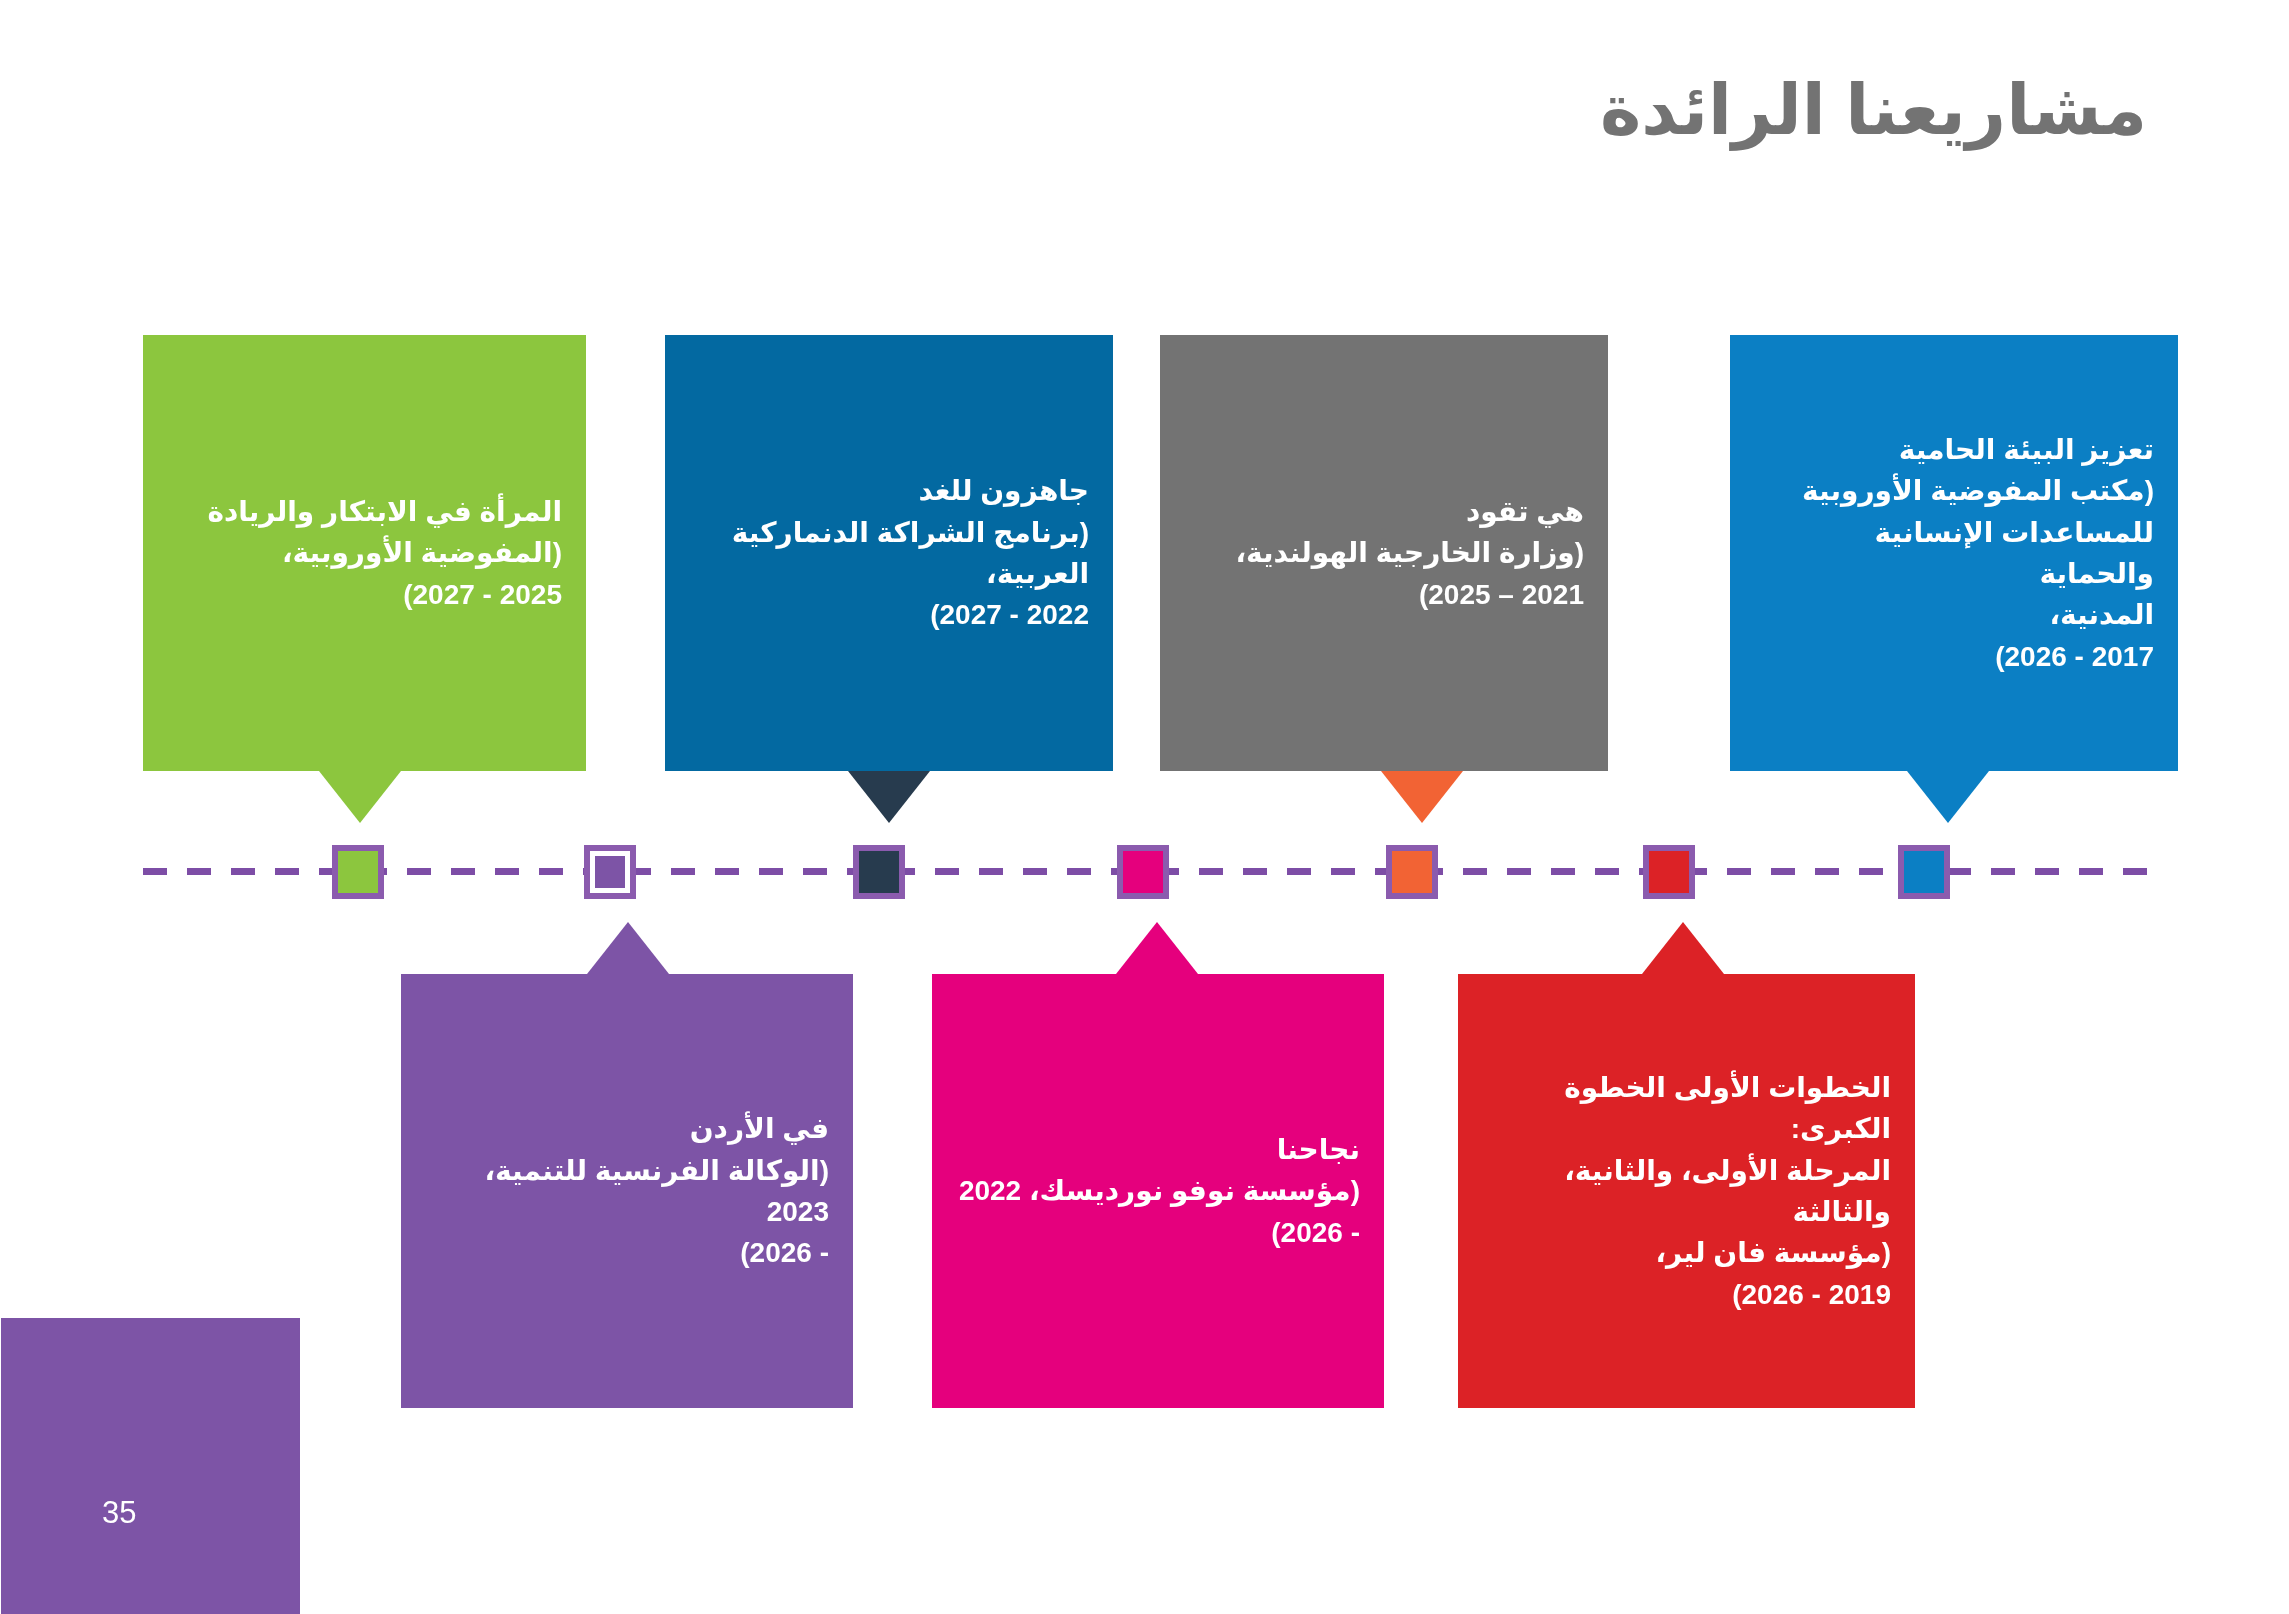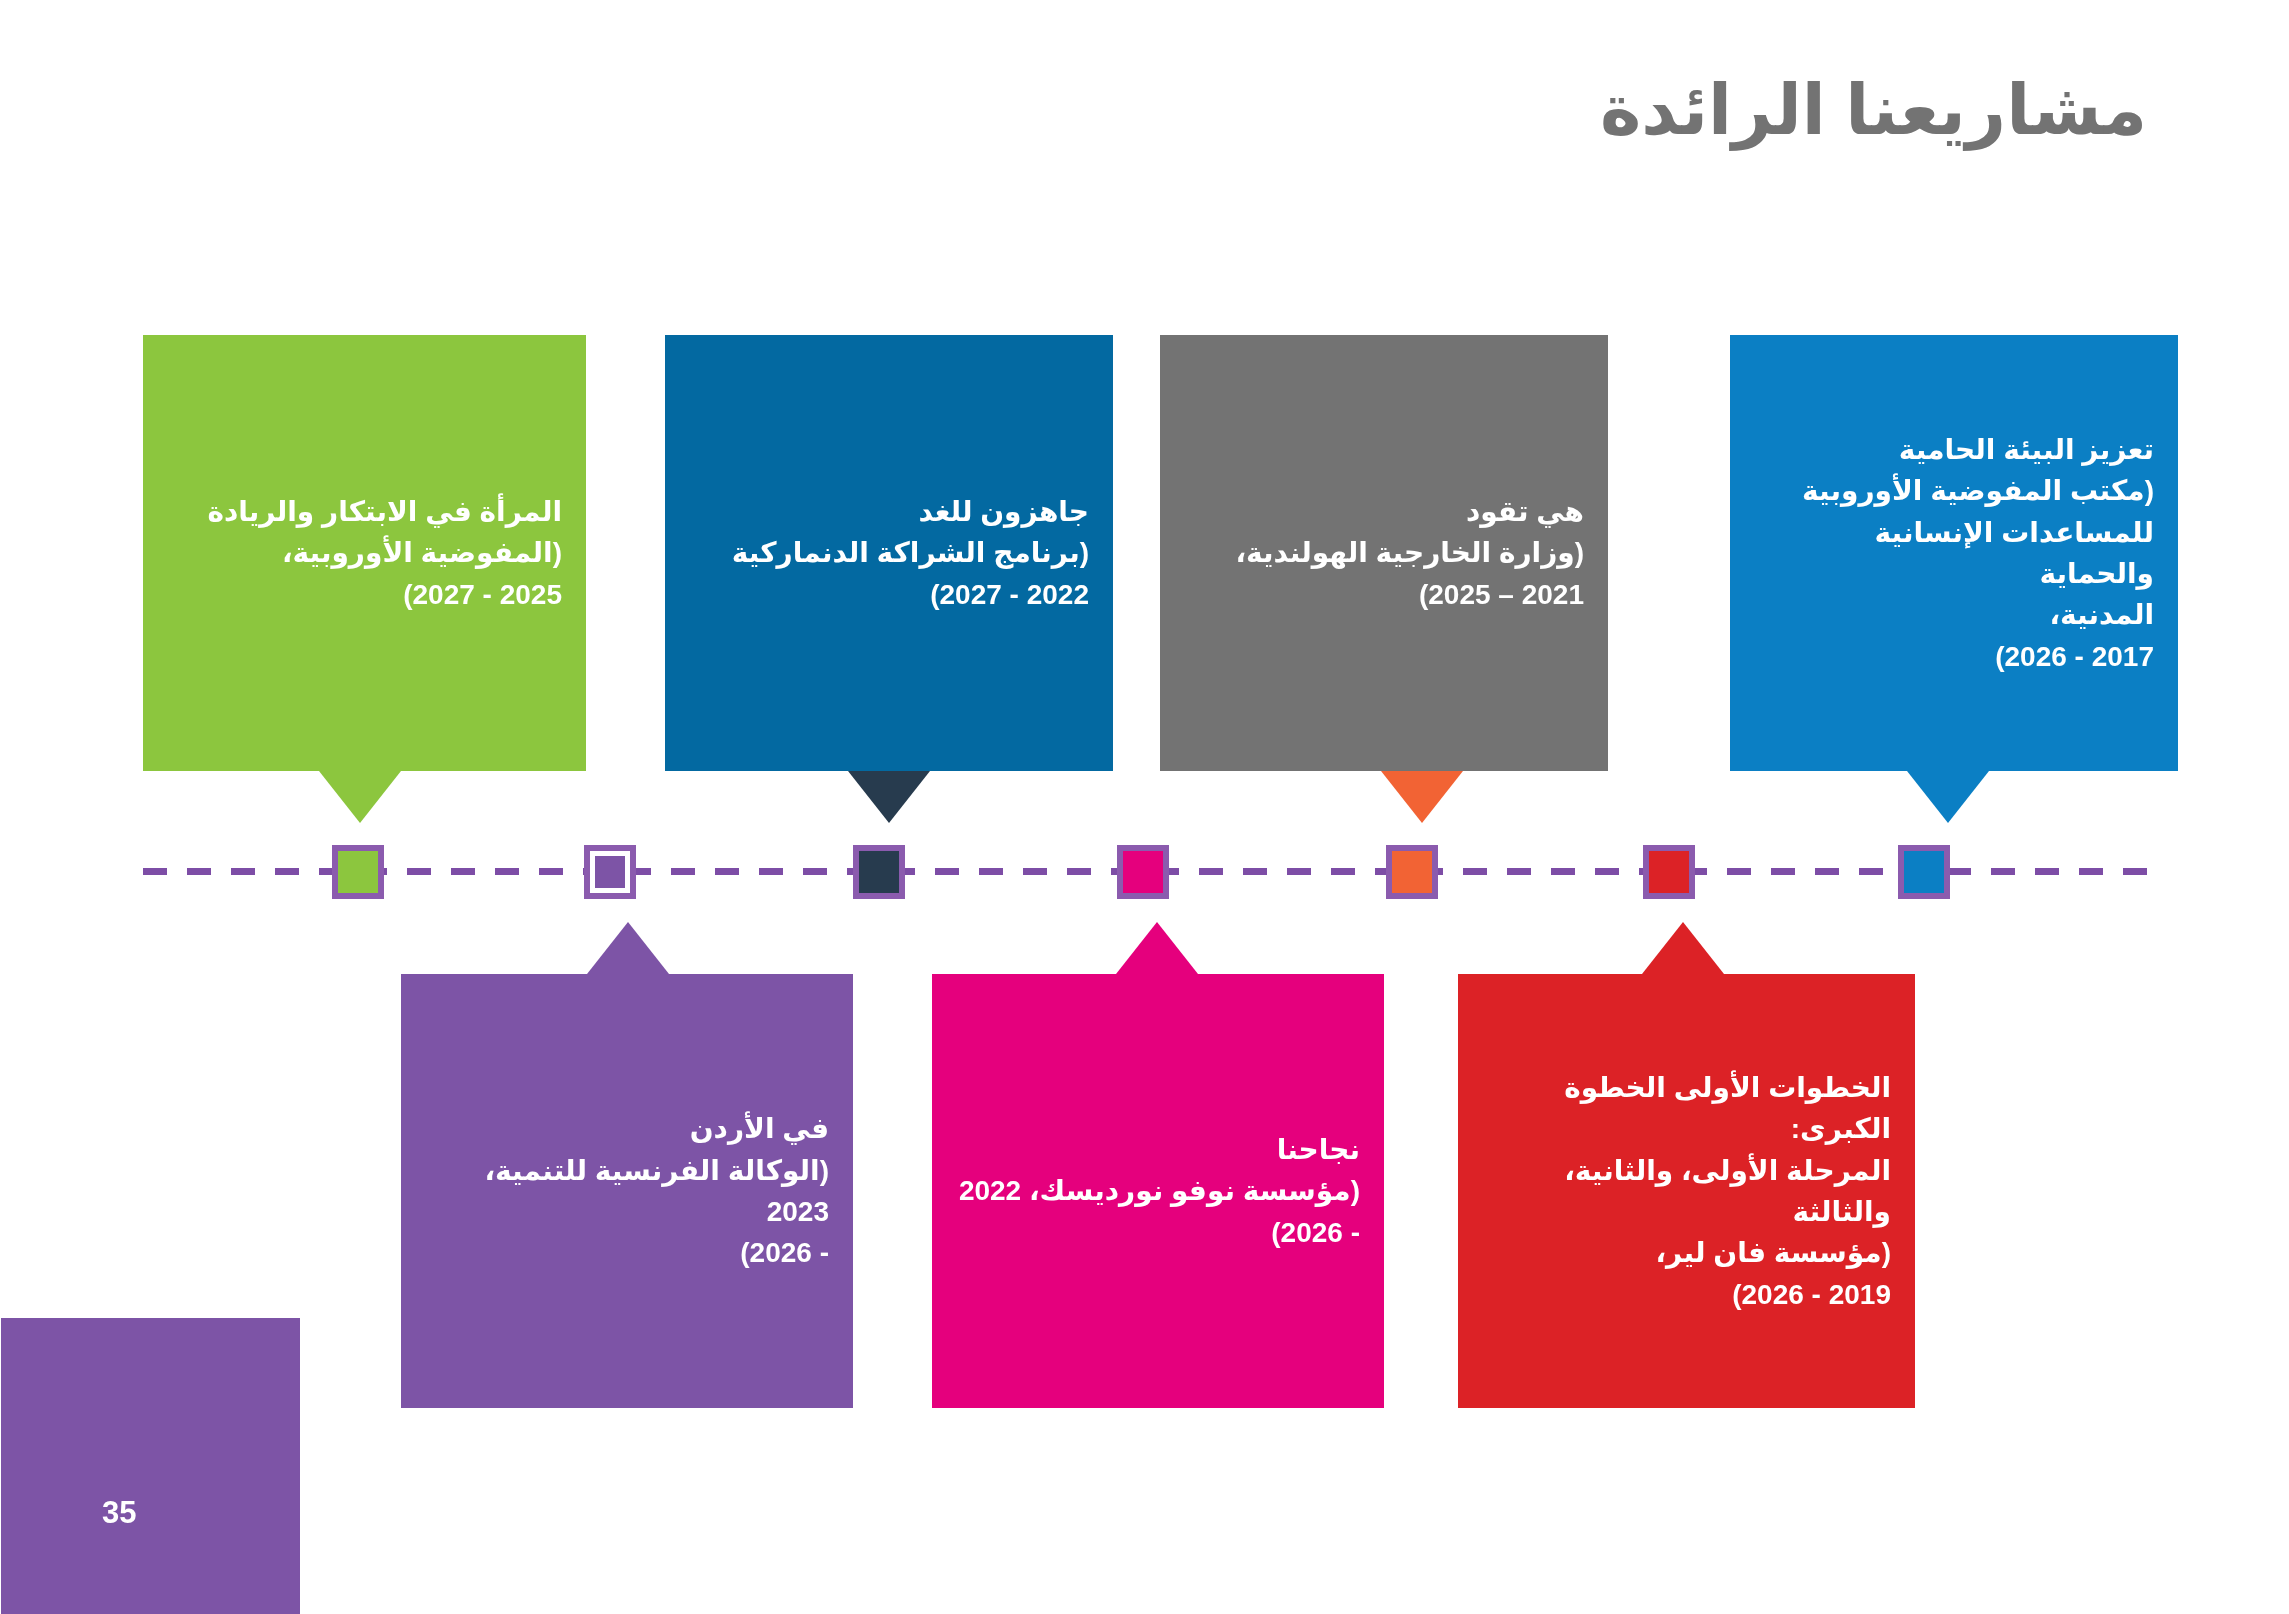--- a/index.html
+++ b/index.html
@@ -89,21 +89,21 @@
     position:absolute;
     left:0; top:1318px;
     width:300px; height:296px;
     background:#7D54A6;
   }
   .page-num{
     position:absolute;
     left:102px; top:1495px;
     color:#ffffff;
     font-size:31px;
-    font-weight:bold;
+    font-weight:normal;
     direction:ltr;
   }
 </style>
 </head>
 <body>
 
 <div id="slide">
 
   <div class="slide-title" style="color: #737373;">مشاريعنا الرائدة</div>
 
@@ -113,20 +113,21 @@
         <span class="ln">(المفوضية الأوروبية،</span>
         <span class="ln">2025 - 2027)</span>
       </div>
   </div>
   <div class="pointer-down" id="ptr-top-0" style="left: 319px; top: 771px; border-top: 52px solid rgb(140, 198, 62);"></div>
 
   <div class="card" id="card-top-1" style="left: 665px; top: 335px; width: 448px; height: 436px; background: #0369a1;">
     <div class="card-text">
         <span class="ln">جاهزون للغد</span>
         <span class="ln">(برنامج الشراكة الدنماركية</span>
+        <span class="ln">العربية،</span>
         <span class="ln">2022 - 2027)</span>
       </div>
   </div>
   <div class="pointer-down" id="ptr-top-1" style="left: 848px; top: 771px; border-top: 52px solid rgb(39, 59, 78);"></div>
 
   <div class="card" id="card-top-2" style="left: 1160px; top: 335px; width: 448px; height: 436px; background: #737373;">
     <div class="card-text">
         <span class="ln">هي تقود</span>
         <span class="ln">(وزارة الخارجية الهولندية،</span>
         <span class="ln">2021 – 2025)</span>

